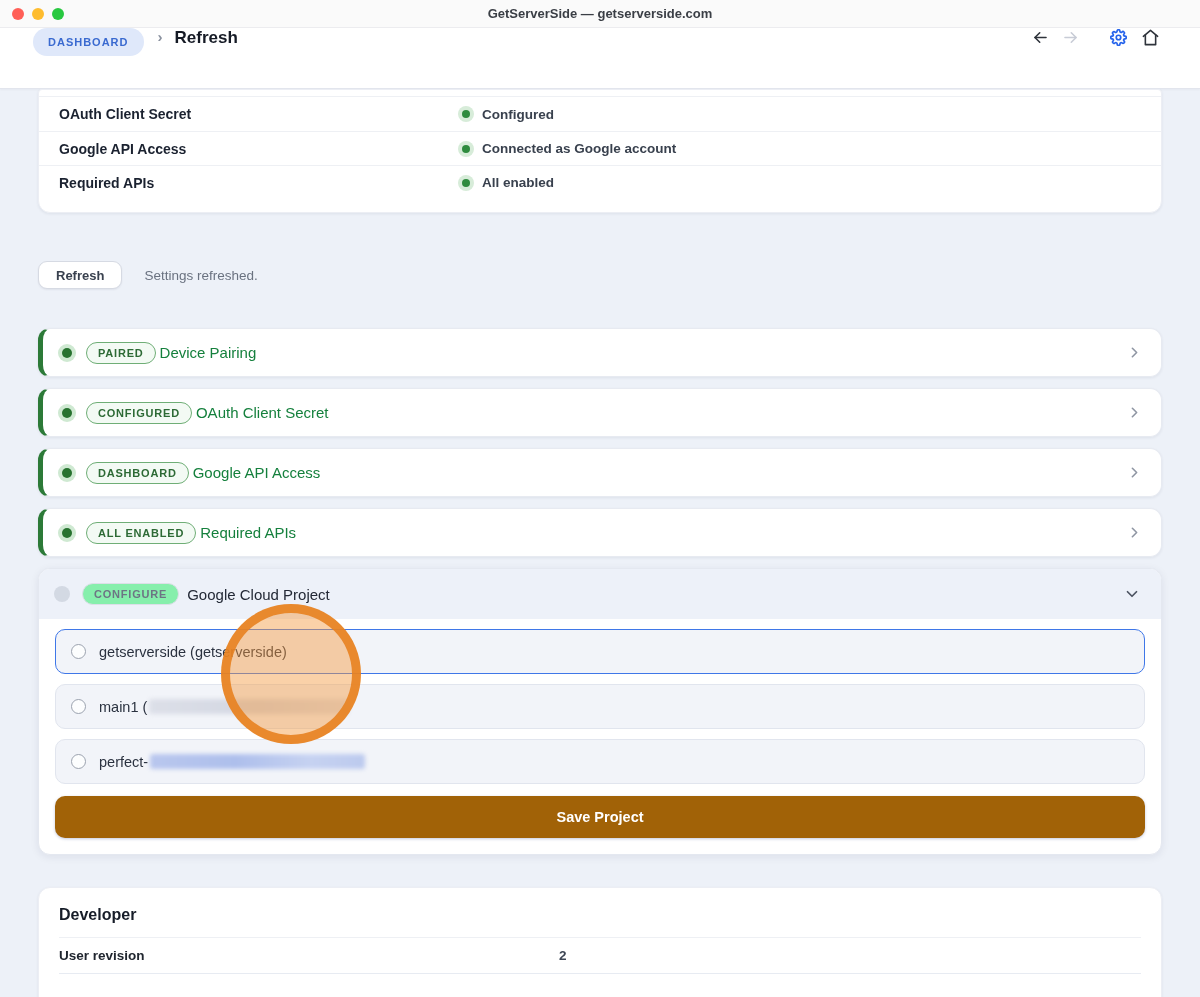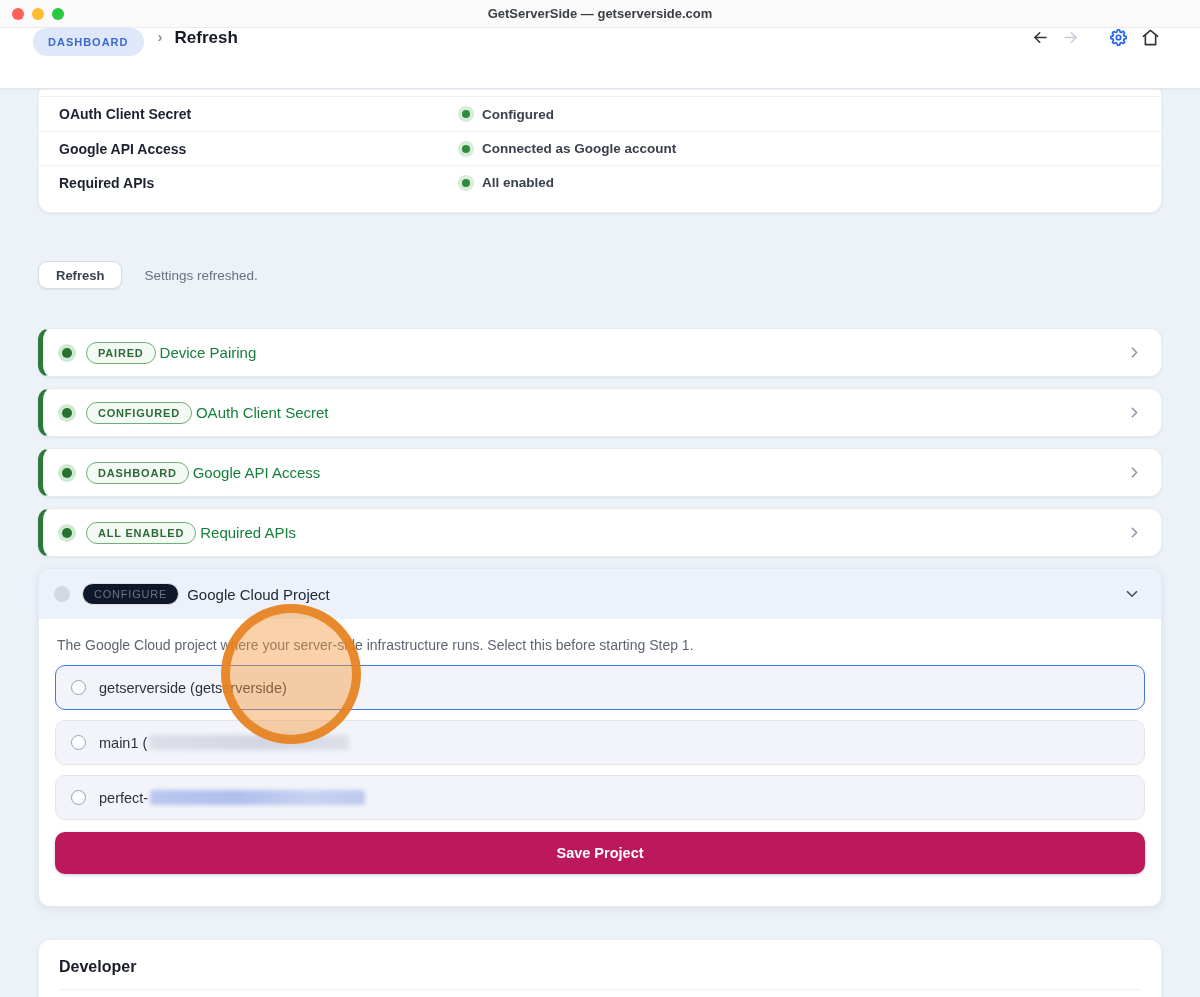--- a/index.html
+++ b/index.html
@@ -70,40 +70,40 @@
   .row-label { margin-left:4px; font-size:15px; color:#15803d; }
   .chev { margin-left:auto; width:17px; height:17px; color:#8f96a3; display:inline-flex; }
   .chev svg { width:100%; height:100%; }
 
   
   .project-card { margin-top:11px; border:1px solid #e4e8f0;
                   box-shadow:0 2px 8px rgba(20,30,60,.08); }
   .proj-header { height:50px; background:#edf1f9; border-radius:11px 11px 0 0;
                  display:flex; align-items:center; padding:0 20px 0 15px; cursor:pointer; }
   .gray-dot { width:16px; height:16px; border-radius:50%; background:#d3d9e3; flex:none; }
-  .badge-gray { margin-left:12px; border:1.5px solid #dcdfe8; background:#0f172a;
-                color:#6d7584; font-size:11px; font-weight:400; letter-spacing:.8px;
+  .badge-gray { margin-left:12px; border:1.5px solid #dcdfe8; background:#86efac;
+                color:#6d7584; font-size:11px; font-weight:700; letter-spacing:.8px;
                 padding:4px 11px; border-radius:999px; }
   .proj-title { margin-left:8px; font-size:15px; color:#232936; }
   .chev-down { margin-left:auto; width:18px; height:18px; color:#4d5462; display:inline-flex; }
   .chev-down svg { width:100%; height:100%; }
   .proj-body { padding:0 16px; }
   .proj-desc { margin-top:16px; font-size:14px; color:#5d6573; line-height:20px; padding-left:2px; }
   .options { margin-top:2px; }
   .option { margin-top:10px; height:45px; background:#f2f4f9; border:1.5px solid #e1e5ee;
             border-radius:10px; display:flex; align-items:center; padding:0 15px; cursor:pointer; }
   .option.selected-border { border-color:#3f77e8; }
   .radio { width:15px; height:15px; border-radius:50%; border:1.5px solid #9ba2af;
            background:#fcfdfe; flex:none; }
   .opt-label { margin-left:13px; font-size:14.5px; color:#2b3240; white-space:pre; }
   .redact { height:15px; border-radius:3px; filter:blur(2px); margin-left:2px; }
   .redact.gray { width:200px; background:linear-gradient(90deg,#dcdfe8,#d3d7e2 55%,#dde0e9); }
   .redact.blue { width:215px; background:linear-gradient(90deg,#b9c7ee,#aebfec 40%,#c6d2f1 75%,#bccaee); }
-  .save-btn { margin-top:12px; margin-bottom:32px; width:100%; height:42px;
-              background:#be185d; border:none; border-radius:10px; color:#fff;
+  .save-btn { margin-top:12px; margin-bottom:16px; width:100%; height:42px;
+              background:#a16207; border:none; border-radius:10px; color:#fff;
               font-family:inherit; font-size:14.5px; font-weight:700; cursor:pointer;
               box-shadow:0 1px 3px rgba(20,40,120,.25); }
 
   
   .dev-card { margin-top:32px; height:120px; border-radius:12px 12px 0 0; padding:0 20px; }
   .dev-heading { padding-top:18px; font-size:16px; font-weight:700; color:#161c28; padding-bottom:13px; }
   .dev-row { border-top:1px solid #eef0f4; border-bottom:1px solid #e7ebf2;
              height:37px; display:flex; align-items:center; position:relative; }
   .dev-label { font-size:13.5px; font-weight:700; color:#20262f; }
   .dev-value { position:absolute; left:500px; font-size:13.5px; font-weight:700; color:#3c4553; }
@@ -241,21 +241,20 @@
       <span class="gray-dot"></span>
       <span class="badge-gray">CONFIGURE</span>
       <span class="proj-title">Google Cloud Project</span>
       <span class="chev-down">
         <svg viewBox="0 0 24 24" fill="none" stroke="currentColor" stroke-width="2.3" stroke-linecap="round" stroke-linejoin="round">
             <path d="M6 9l6 6 6-6"></path>
           </svg>
       </span>
     </div>
     <div class="proj-body">
-      <div class="proj-desc">The Google Cloud project where your server-side infrastructure runs. Select this before starting Step 1.</div>
       <div class="options">
 
         <div class="option selected-border">
           <span class="radio"></span>
           <span class="opt-label">getserverside (getserverside)</span>
         </div>
 
         <div class="option">
           <span class="radio"></span>
           <span class="opt-label">main1 (</span>

